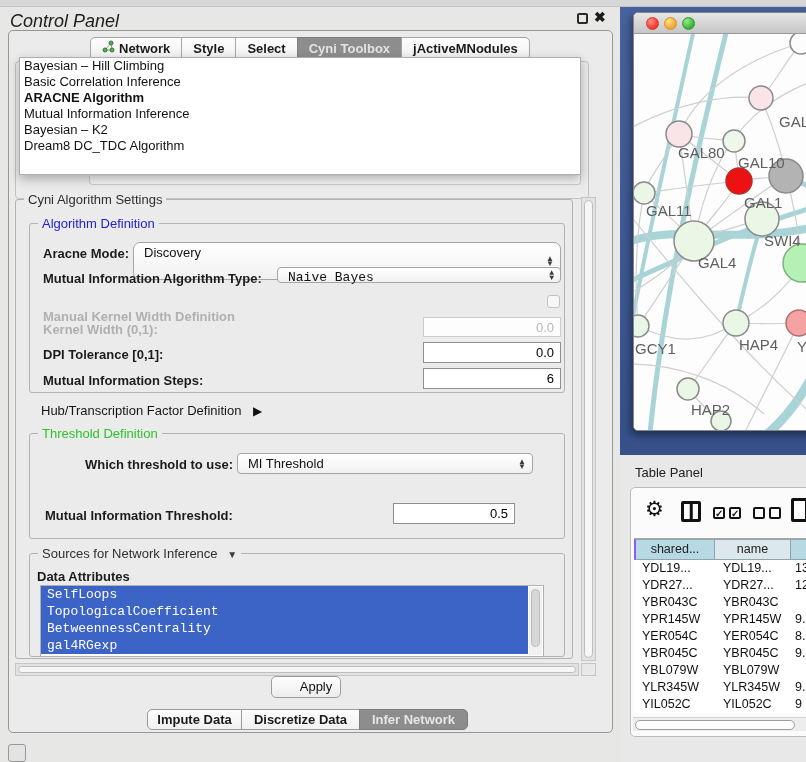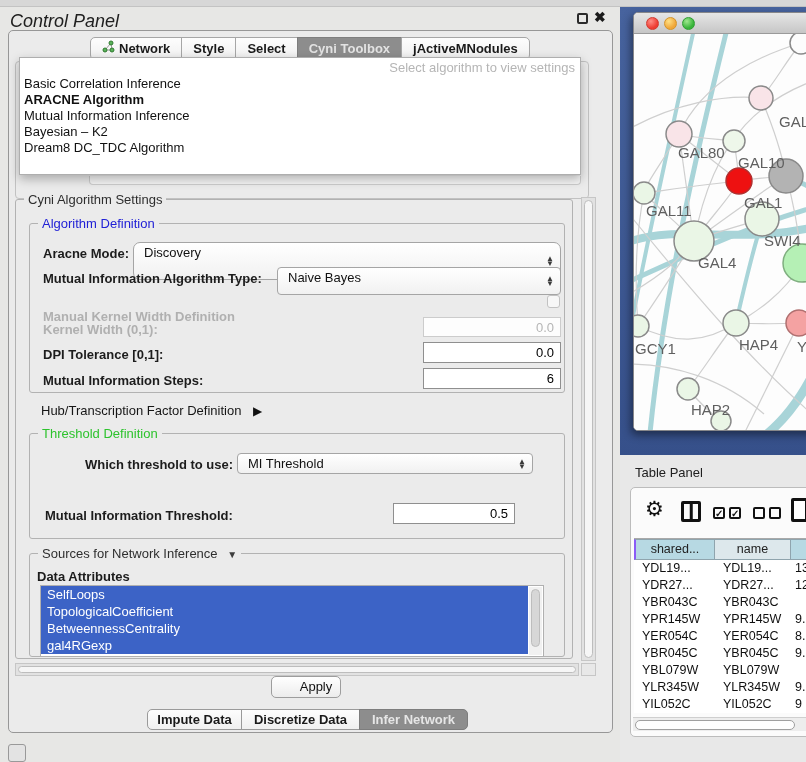--- a/index.html
+++ b/index.html
@@ -51,21 +51,21 @@
   .spin i { display:block; font-style:normal; font-size:8px; line-height:5px; }
 
   .field { position:absolute; background:#ffffff; border:1px solid #8f8f8f; font-size:13px;
            text-align:right; padding:0 6px; line-height:19px; color:#000; }
   .field.dis { border-color:#cccccc; color:#b6b6b6; background:#fdfdfd; }
 
   .chk { position:absolute; width:13px; height:13px; border:1px solid #c2c2c2; border-radius:3px; background:#f7f7f7; }
 
   .attr-list { position:absolute; background:#ffffff; border:1px solid #b0b0b0; overflow:hidden; }
   .attr-it { height:17px; line-height:17px; font-size:13px; color:#ffffff; background:#3c63c6;
-             padding-left:6px; margin-right:15px; }
+             padding-left:6px; margin-right:15px;font-family:Liberation Mono, monospace; }
   .list-sb { position:absolute; right:1px; top:1px; width:13px; bottom:1px; background:#f1f1f1; }
   .list-sb .th { position:absolute; left:2px; top:2px; width:9px; height:58px; background:#d7d7d7;
                  border:1px solid #bdbdbd; border-radius:5px; }
 
   .sb-v { position:absolute; background:#e2e2e2; border:1px solid #c6c6c6; }
   .sb-v .th { position:absolute; left:2px; top:2px; right:2px; bottom:2px; background:#f6f6f6;
               border:1px solid #bdbdbd; border-radius:6px; }
   .sb-h { position:absolute; background:#e2e2e2; border:1px solid #c6c6c6; }
   .sb-h .th { position:absolute; left:2px; top:2px; bottom:2px; right:2px; background:#f6f6f6;
               border:1px solid #bdbdbd; border-radius:6px; }
@@ -161,21 +161,21 @@
       </div>
       <div class="tab sel">
         <span>Cyni Toolbox</span>
       </div>
       <div class="tab last">
         <span>jActiveMNodules</span>
       </div>
     </div>
 
     <div class="abs popup">
-      <div class="popup-ph">Select algorithm to view settings</div>
+      <div class="popup-it">Bayesian – Hill Climbing</div>
       <div class="popup-it">Basic Correlation Inference</div>
       <div class="popup-it sel">ARACNE Algorithm</div>
       <div class="popup-it">Mutual Information Inference</div>
       <div class="popup-it">Bayesian – K2</div>
       <div class="popup-it">Dream8 DC_TDC Algorithm</div>
     </div>
 
     <div class="groupbox" style="left:6px; top:168px; width:558px; height:460px;">
       <div class="legend">Cyni Algorithm Settings</div>
     </div>
@@ -185,21 +185,21 @@
     </div>
     <div class="lbl" style="left:34px; top:215px;">Aracne Mode:</div>
     <div class="combo" style="left:124px; top:211px; width:428px; height:38px;border-radius:7px;">
       <span>Discovery</span>
       <span class="spin">
           <i>▲</i>
           <i>▼</i>
         </span>
     </div>
     <div class="lbl" style="left:34px; top:240px;">Mutual Information Algorithm Type:</div>
-    <div class="combo" style="left:268px; top:236px; width:284px; height:28px;">
+    <div class="combo" style="left:268px; top:236px; width:284px; height:16px;font-family:Liberation Mono, monospace;">
       <span>Naive Bayes</span>
       <span class="spin">
           <i>▲</i>
           <i>▼</i>
         </span>
     </div>
     <div class="lbl dis" style="left:34px; top:266px;margin-top:12px;">Manual Kernel Width Definition</div>
     <div class="chk" style="left:538px; top:264px;"></div>
     <div class="lbl dis" style="left:34px; top:291px;">Kernel Width (0,1):</div>
     <div class="field dis" style="left:414px; top:286px; width:138px; height:20px;">0.0</div>

